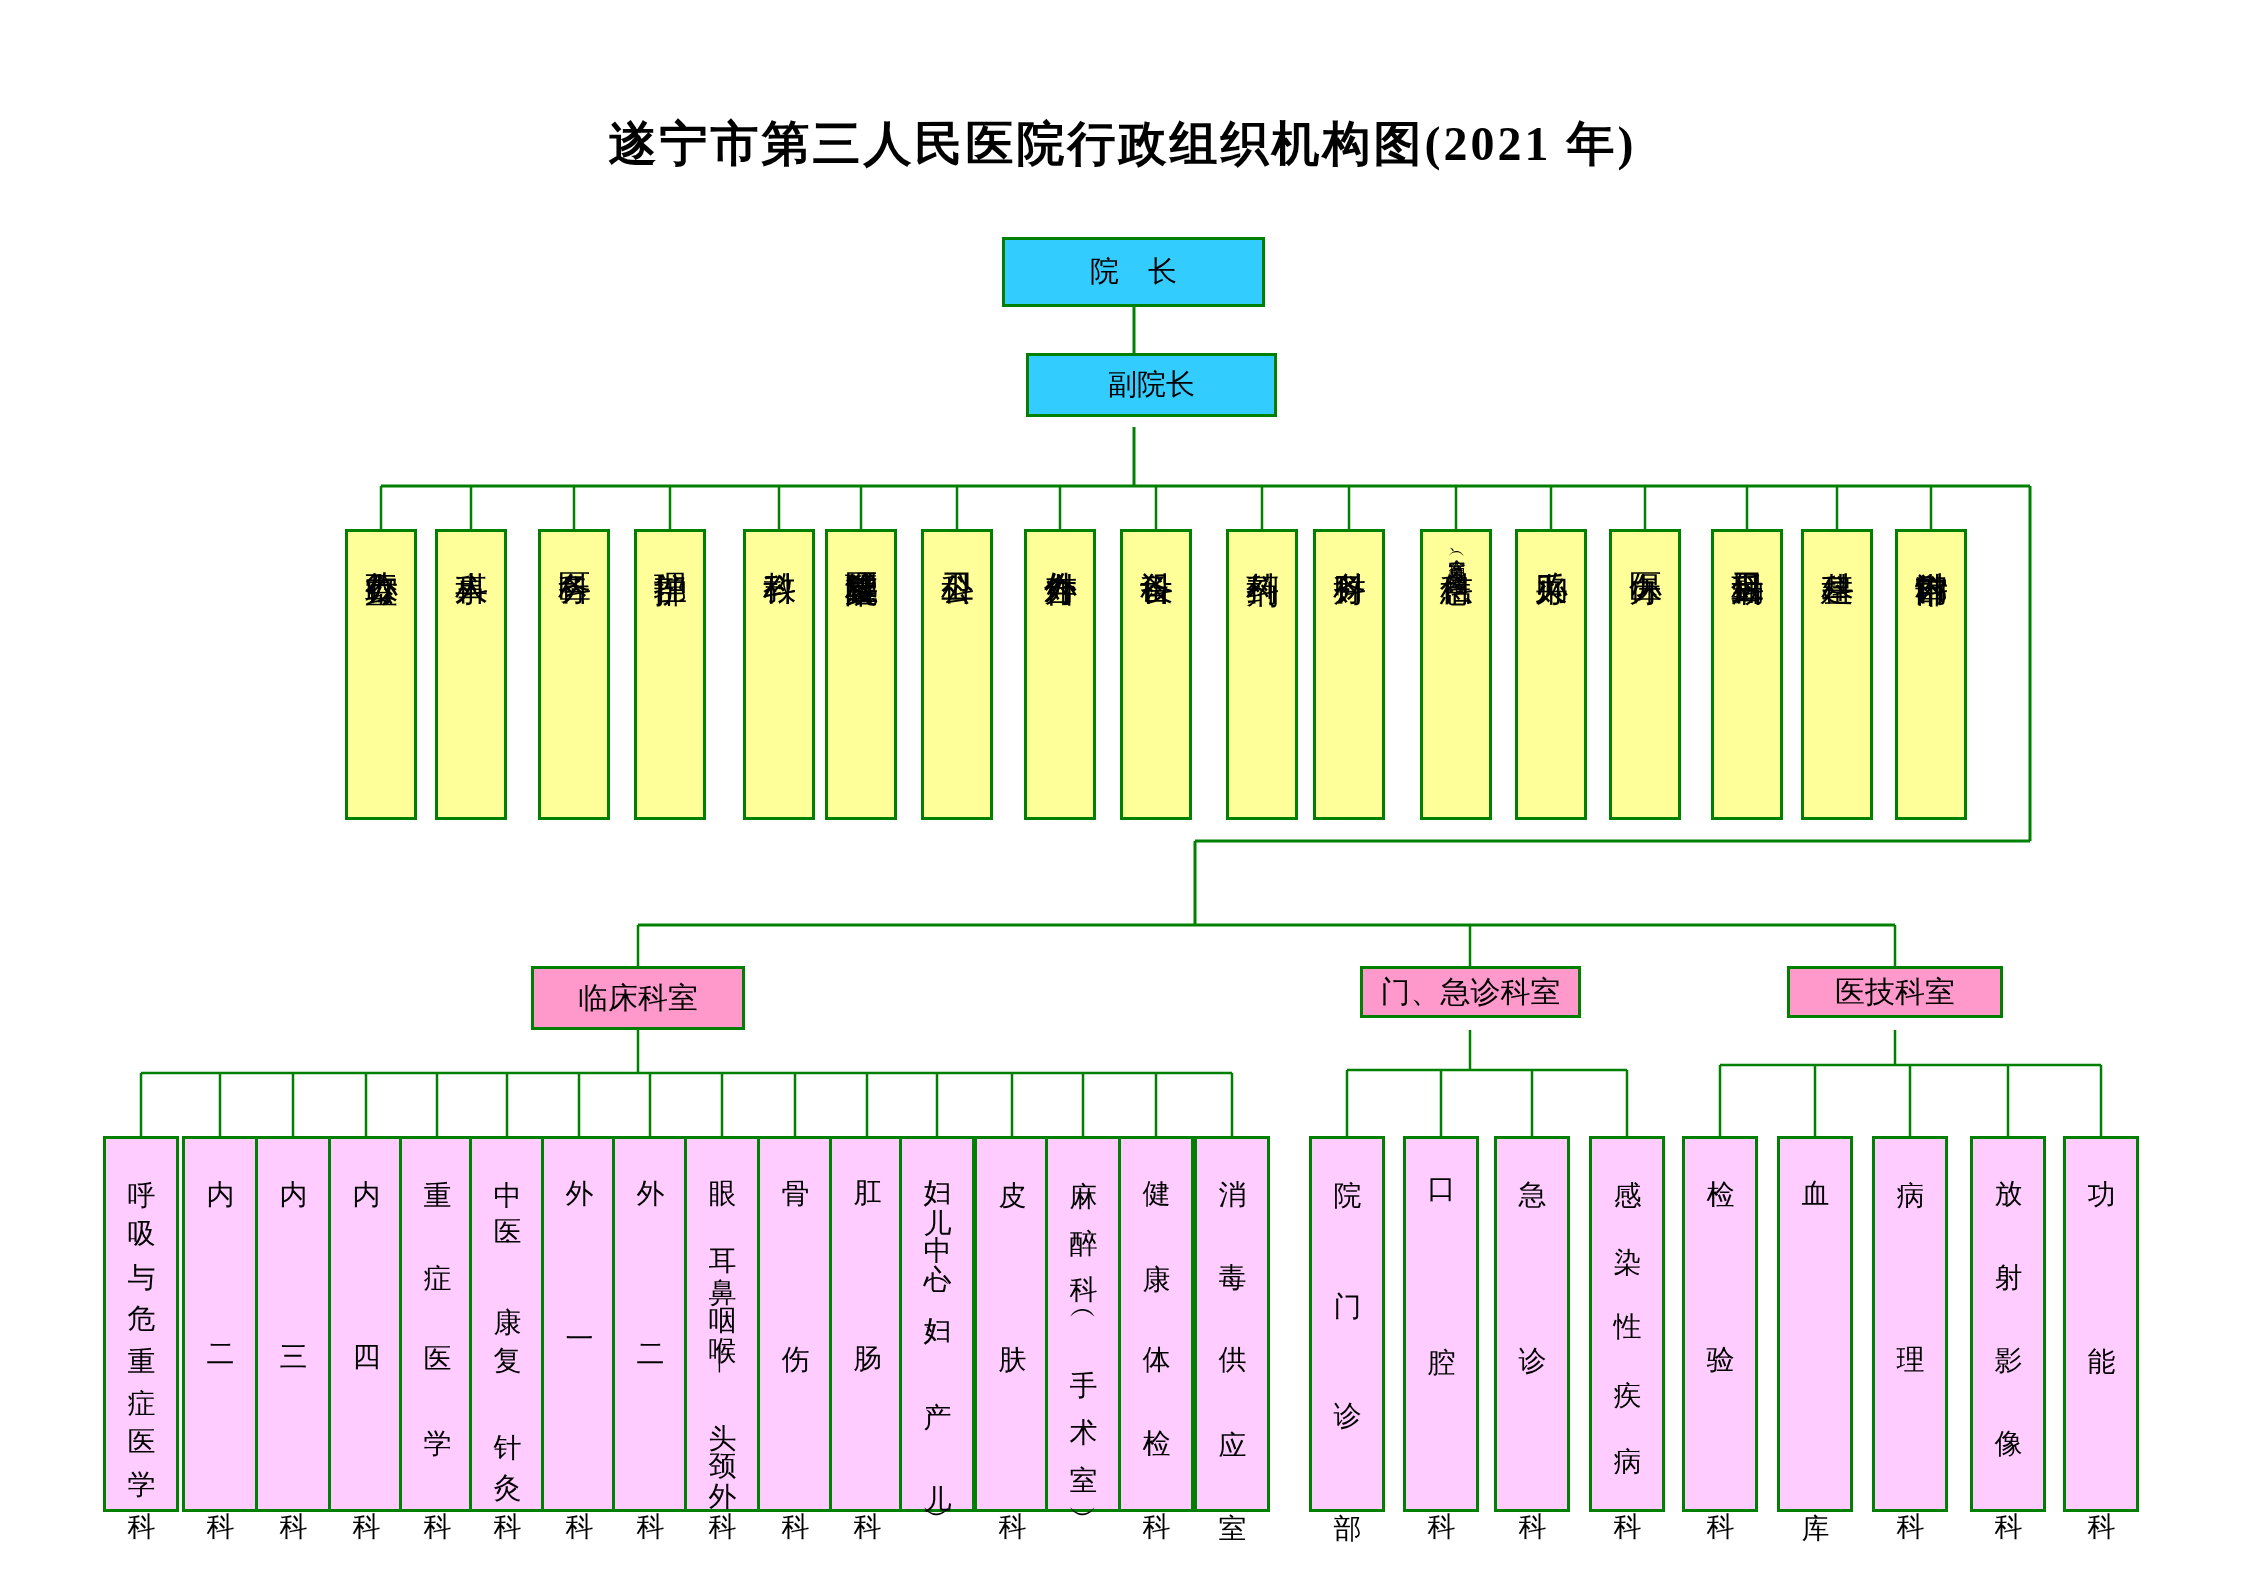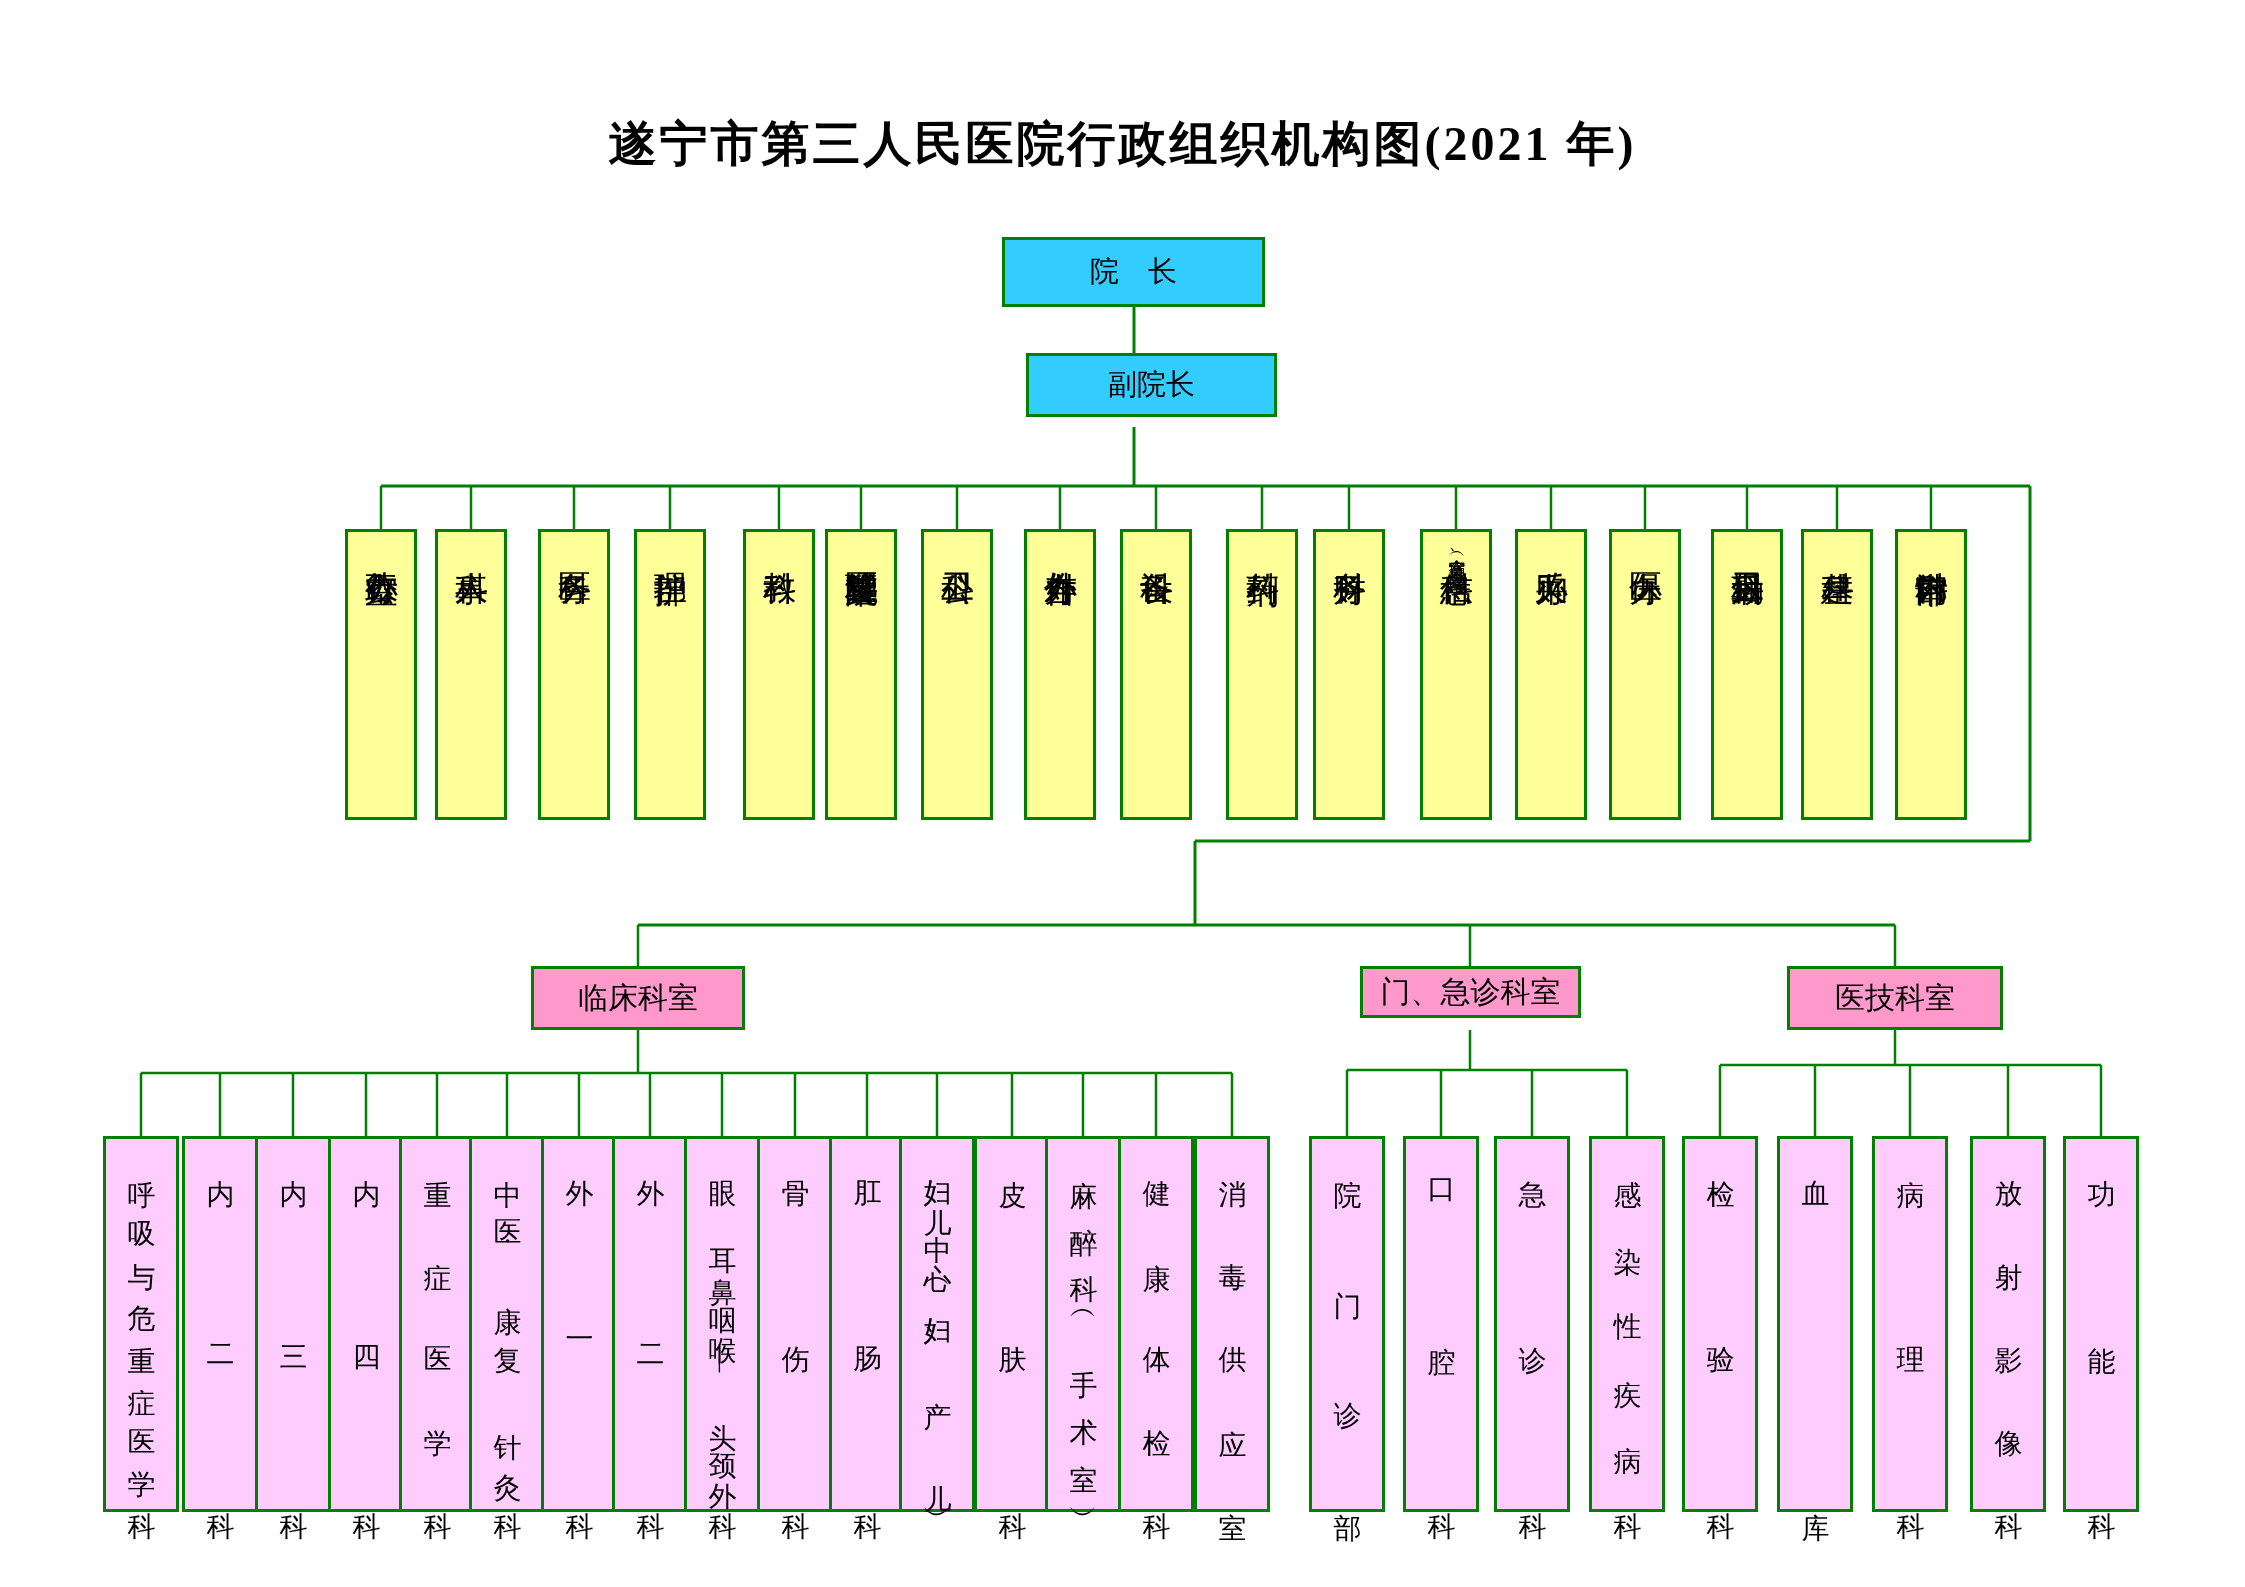--- a/index.html
+++ b/index.html
@@ -123,21 +123,21 @@
   </div>
 
   <div class="node group hnode" style="left:531px;top:966px;width:214px;height:64px;">
     <span>临床科室</span>
   </div>
 
   <div class="node group hnode" style="left:1360px;top:966px;width:221px;height:52px;">
     <span>门、急诊科室</span>
   </div>
 
-  <div class="node group hnode" style="left:1787px;top:966px;width:216px;height:64px;">
+  <div class="node group hnode" style="left:1787px;top:966px;width:216px;height:52px;">
     <span>医技科室</span>
   </div>
 
   <div id="generated-boxes">
       <div class="node admin" style="left: 345px; top: 529px; width: 72px; height: 291px;">
         <span class="ylabel">行政办公室</span>
       </div>
       <div class="node admin" style="left: 435px; top: 529px; width: 72px; height: 291px;">
         <span class="ylabel">人事科</span>
       </div>

